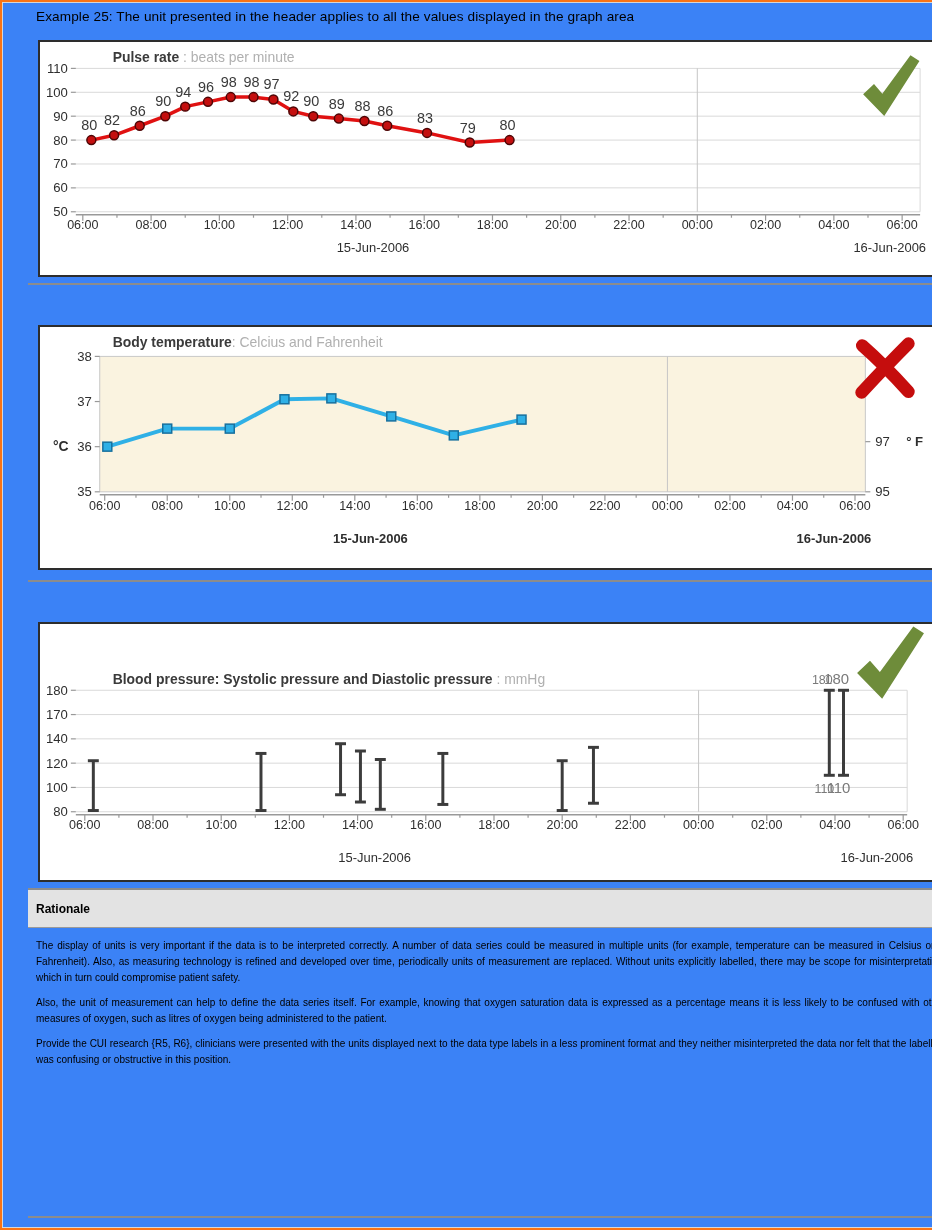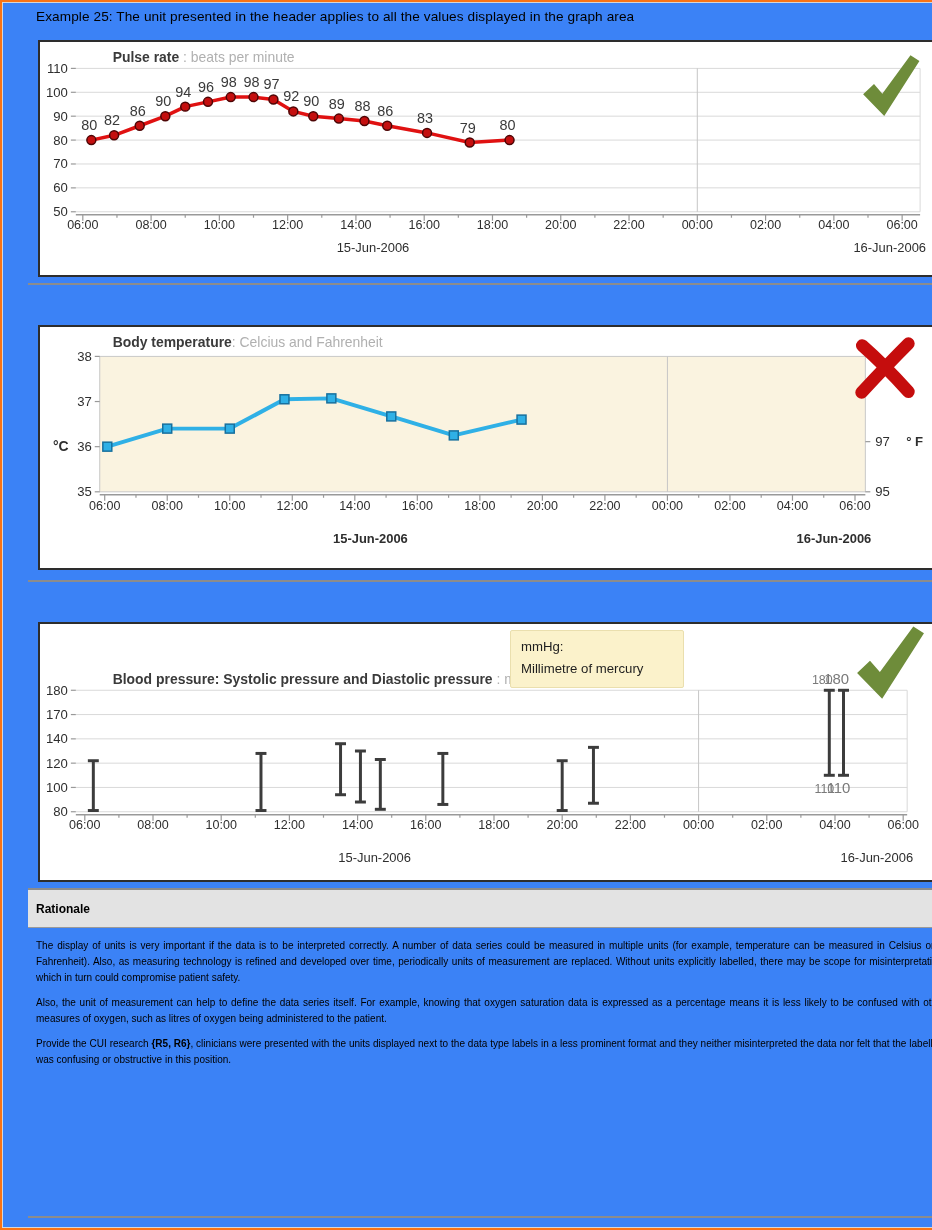--- a/index.html
+++ b/index.html
@@ -24,21 +24,21 @@
   #ex3 .mark{right:14px;top:1px;width:82px;height:76px;}
   .mark svg{width:100%;height:100%;display:block;}
   .tooltip{position:absolute;left:470px;top:6px;width:152px;z-index:5;
            background:#fbf2cb;border:1px solid #eadfae;border-radius:2px;
            padding:5px 10px 7px 10px;font-size:13.2px;line-height:1.65;color:#1e1e1e;}
   .rationale-header{height:38px;background:#e3e3e3;border-bottom:1px solid #9a9a9a;
                     display:flex;align-items:center;padding-left:8px;}
   .rationale-header span{font-weight:bold;font-size:12px;}
   .rationale-body{border-bottom:2px solid #8c8c8c;padding:1px 10px 8px 8px;min-height:290px;}
   .rationale-body p{margin:9px 0 0 0;font-size:10px;line-height:1.6;text-align:justify;}
-  .rationale-body b{font-weight:bold;}
+  .rationale-body b{font-weight:normal;}
 </style>
 </head>
 <body>
 
 <div class="page">
 
   <section class="example" id="ex1">
     <div class="ex-heading">Example 25: The unit presented in the header applies to all the values displayed in the graph area</div>
     <div class="chart-box">
       <svg class="chart" viewBox="0 0 908 233">
@@ -324,24 +324,20 @@
           <line x1="787.2916666666666" y1="151.39999999999998" x2="798.2916666666666" y2="151.39999999999998" stroke="#3c3c3c" stroke-width="3"></line>
           <text x="785.7916666666666" y="60" font-size="12.5" fill="#7a7a7a" text-anchor="middle" font-family="&quot;Liberation Sans&quot;,&quot;DejaVu Sans&quot;,sans-serif" font-weight="normal">180</text>
           <text x="787.7916666666666" y="169.39999999999998" font-size="12.5" fill="#7a7a7a" text-anchor="middle" font-family="&quot;Liberation Sans&quot;,&quot;DejaVu Sans&quot;,sans-serif" font-weight="normal">110</text>
           <line x1="807.0625" y1="66" x2="807.0625" y2="151.39999999999998" stroke="#3c3c3c" stroke-width="3"></line>
           <line x1="801.5625" y1="66" x2="812.5625" y2="66" stroke="#3c3c3c" stroke-width="3"></line>
           <line x1="801.5625" y1="151.39999999999998" x2="812.5625" y2="151.39999999999998" stroke="#3c3c3c" stroke-width="3"></line>
           <text x="800.0625" y="60" font-size="15" fill="#7a7a7a" text-anchor="middle" font-family="&quot;Liberation Sans&quot;,&quot;DejaVu Sans&quot;,sans-serif" font-weight="normal">180</text>
           <text x="802.0625" y="169.39999999999998" font-size="15" fill="#7a7a7a" text-anchor="middle" font-family="&quot;Liberation Sans&quot;,&quot;DejaVu Sans&quot;,sans-serif" font-weight="normal">110</text>
           <text x="73" y="60" font-size="14" fill="#2e2e2e" text-anchor="start" font-family="&quot;Liberation Sans&quot;,&quot;DejaVu Sans&quot;,sans-serif" font-weight="normal"><tspan font-weight="bold" fill="#3a3a3a">Blood pressure:  Systolic pressure and Diastolic pressure</tspan><tspan fill="#b0b0b0"> : mmHg</tspan></text>
         </svg>
-      <div class="tooltip">
-        <div>mmHg:</div>
-        <div>Millimetre of mercury</div>
-      </div>
       <div class="mark">
           <svg viewBox="0 0 100 100">
             <polygon points="8,63 25,47 38,62 82,2 96,11 41,97" fill="#6e8c3a"></polygon>
           </svg>
         </div>
     </div>
   </section>
 
   <section class="rationale-header">
     <span>Rationale</span>

